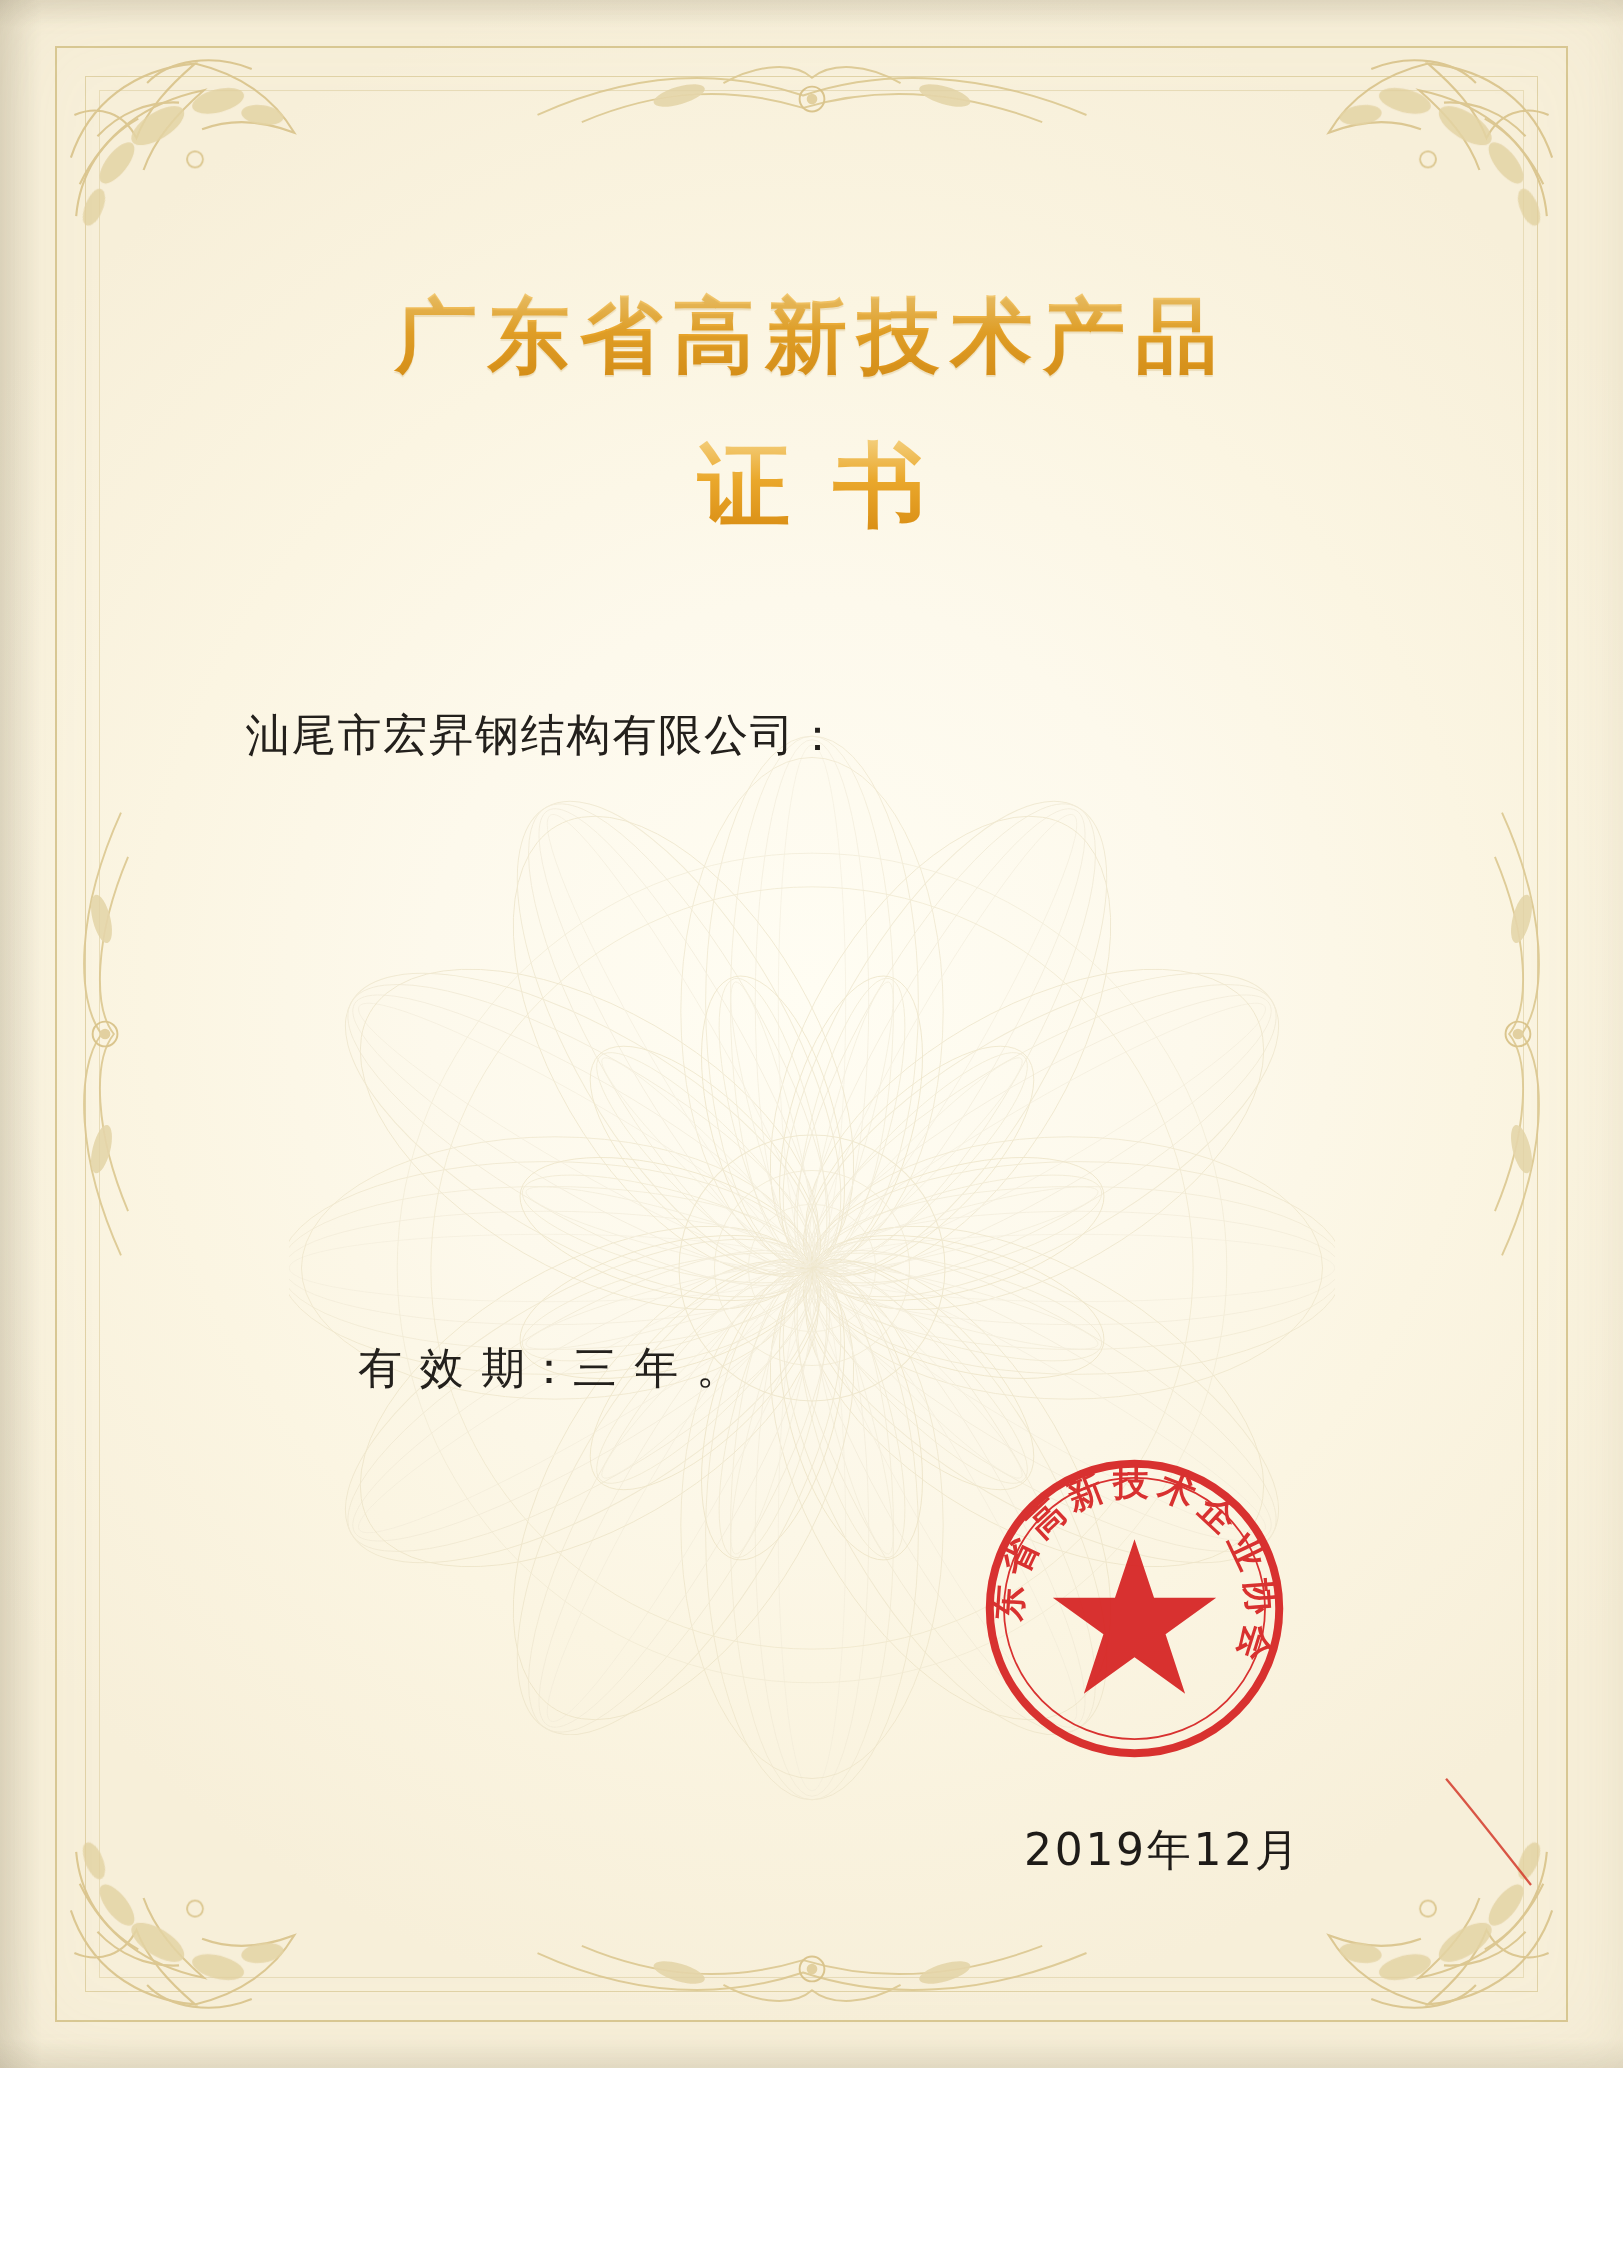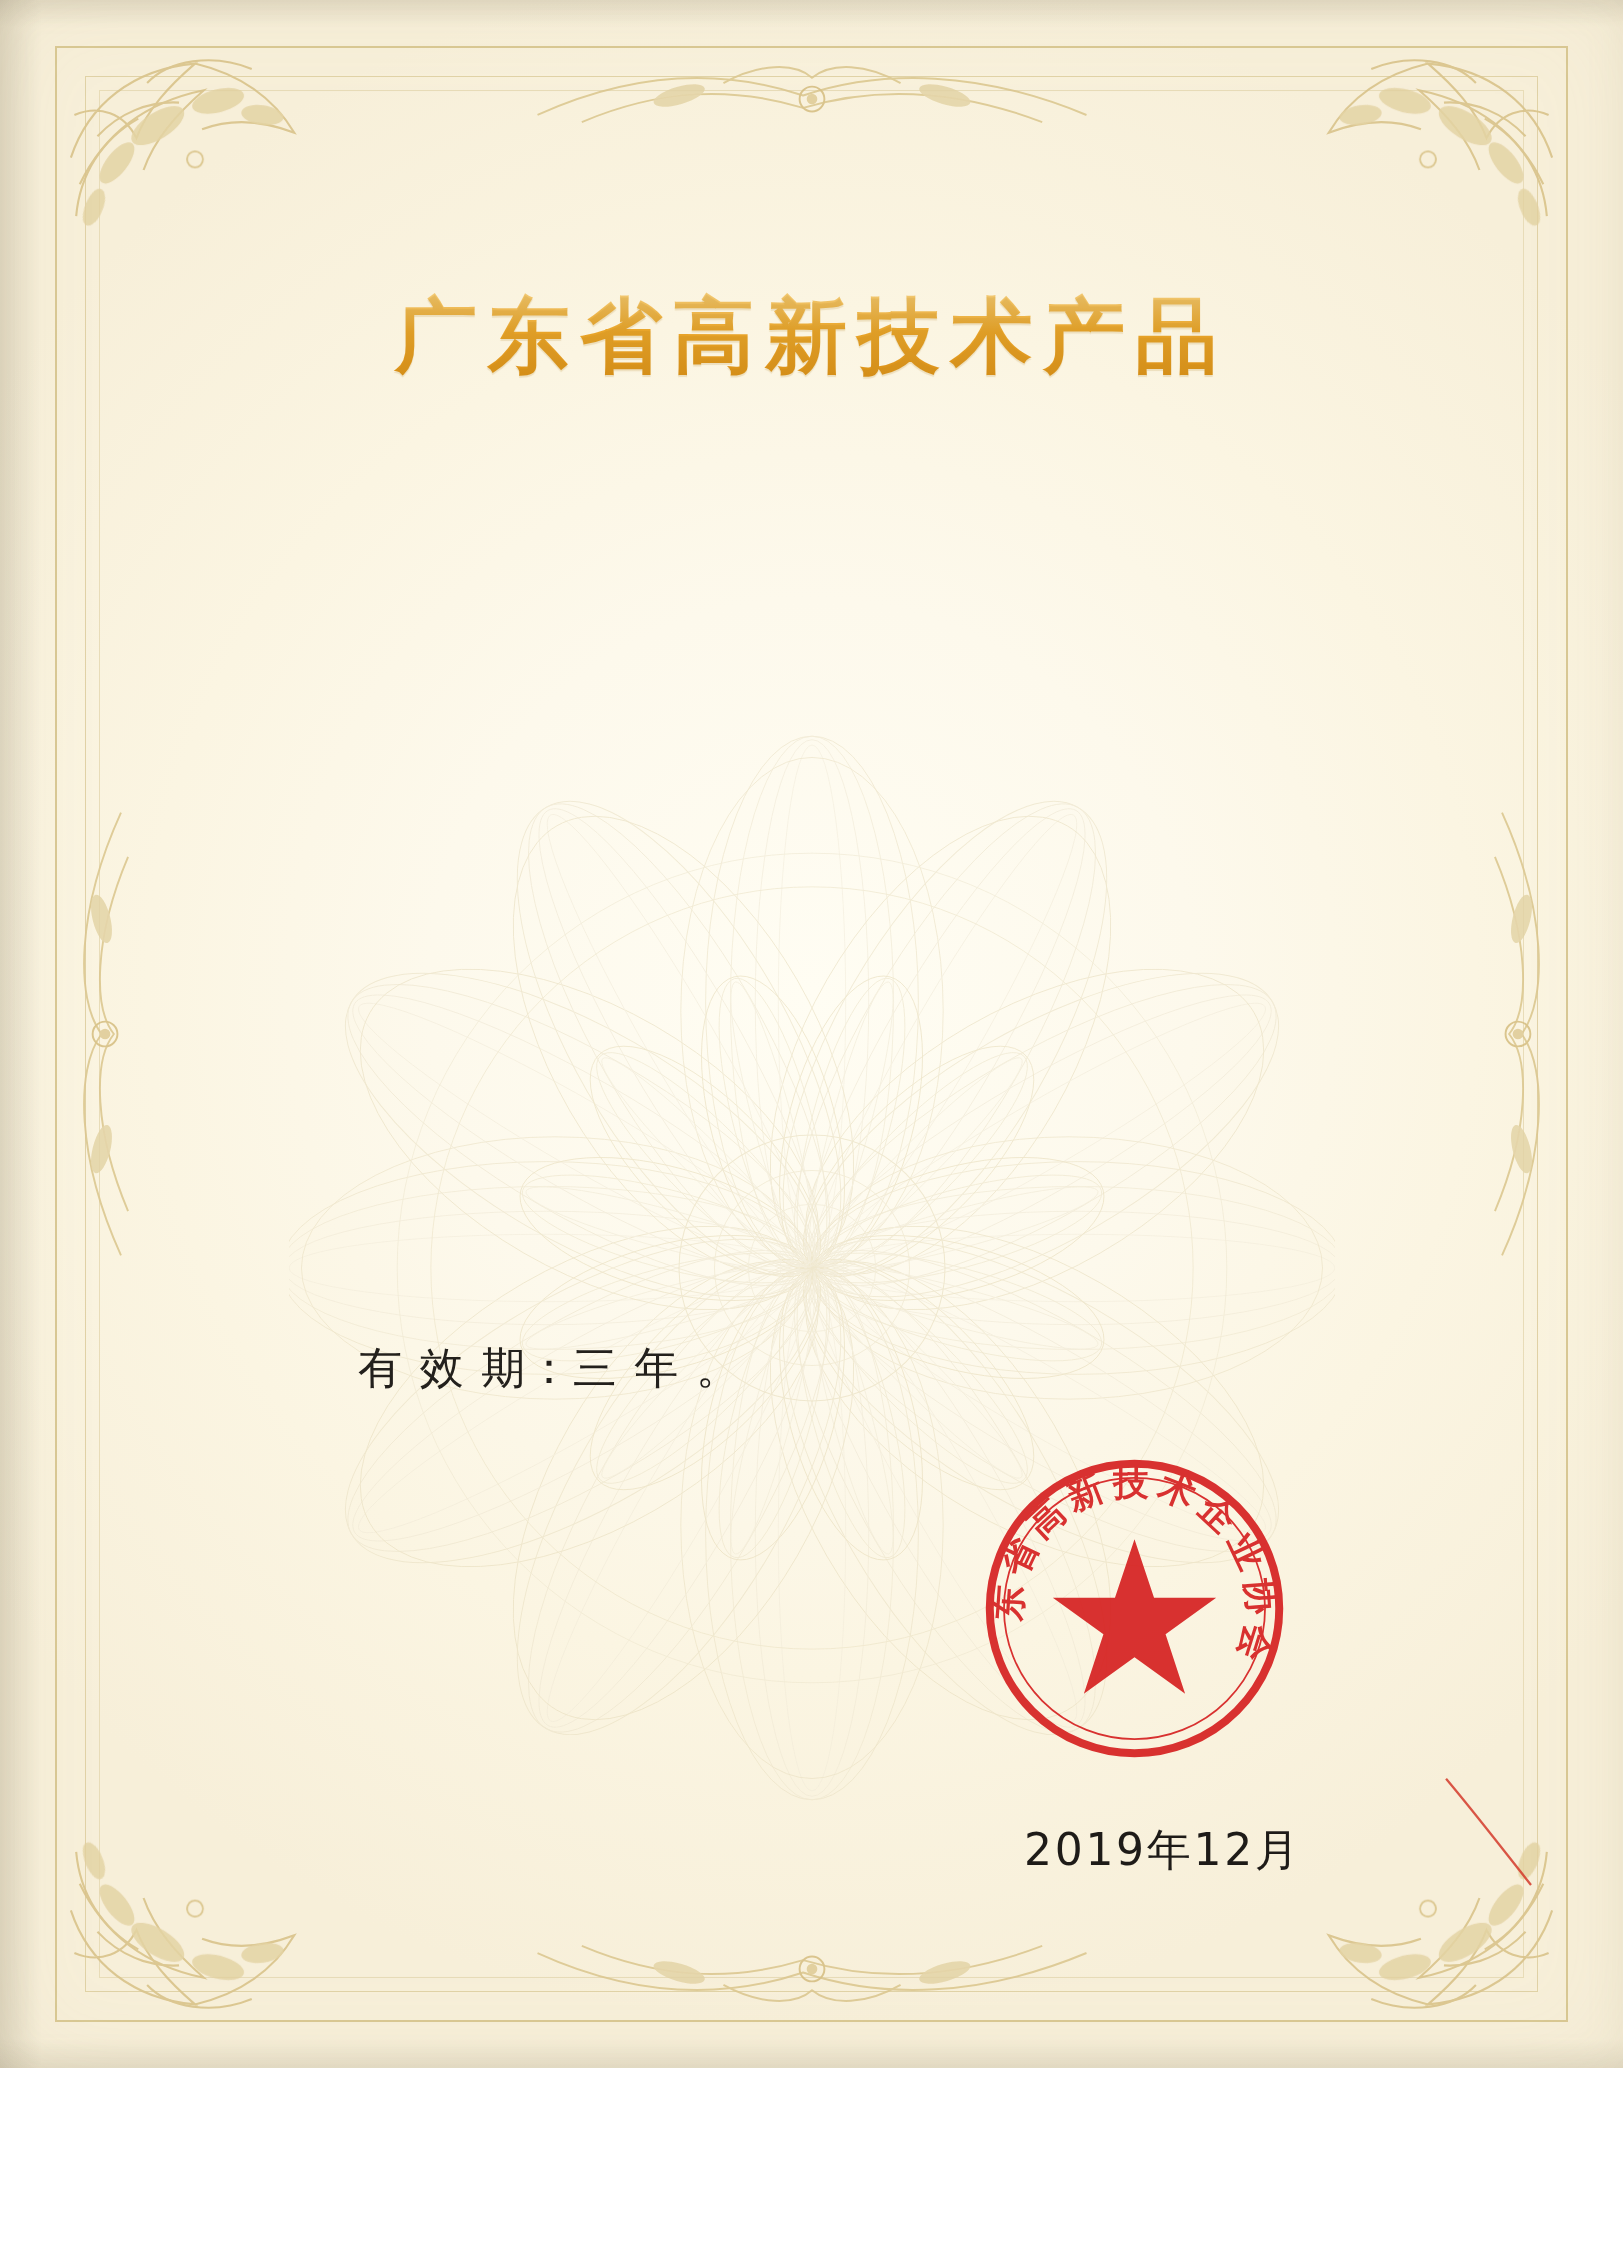--- a/index.html
+++ b/index.html
@@ -433,22 +433,24 @@
     </g>
     <circle cx="52" cy="280" r="14" fill="none" stroke="#d7c085" stroke-width="2.2"></circle>
     <circle cx="52" cy="280" r="6" fill="#e0cd99"></circle>
     <g fill="#e3d3a5" opacity="0.9">
       <ellipse cx="48" cy="150" rx="10" ry="28" transform="rotate(-14 48 150)"></ellipse>
       <ellipse cx="48" cy="410" rx="10" ry="28" transform="rotate(14 48 410)"></ellipse>
     </g>
   </svg>
 
   <div class="title-main">广东省高新技术产品</div>
+  <div class="title-sub">证书</div>
 
   <div class="body-block">
+    <div class="recipient">汕尾市宏昇钢结构有限公司：</div>
   </div>
 
 
   <div class="validity">
     <span>有 效 期：</span><span>三 年 。</span>
   </div>
 
   <svg class="seal" viewBox="0 0 348 348" xmlns="http://www.w3.org/2000/svg">
     <defs>
       <path id="sealArc" d="M 174,174 m -128,0 a 128,128 0 1 1 256,0 a 128,128 0 1 1 -256,0"></path>

